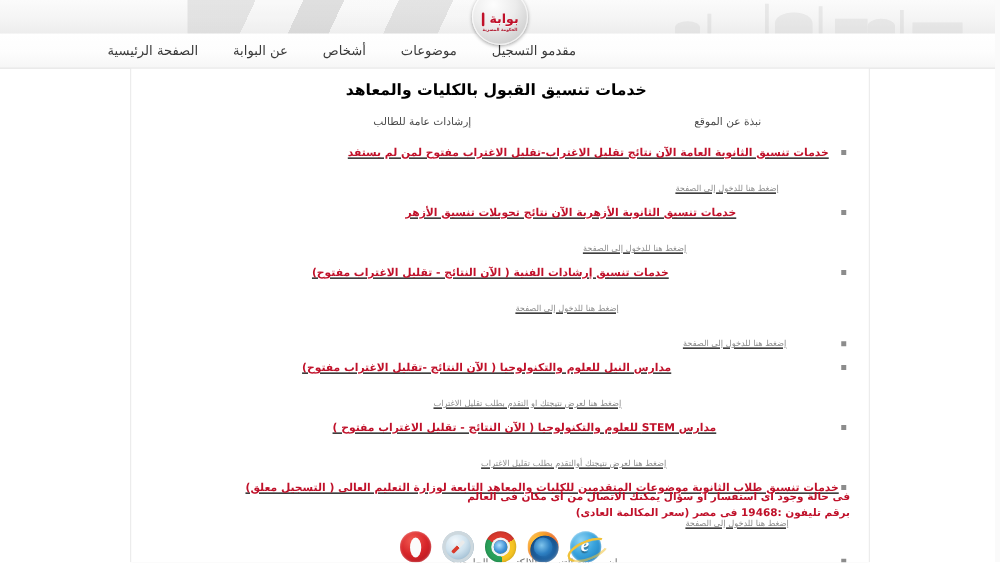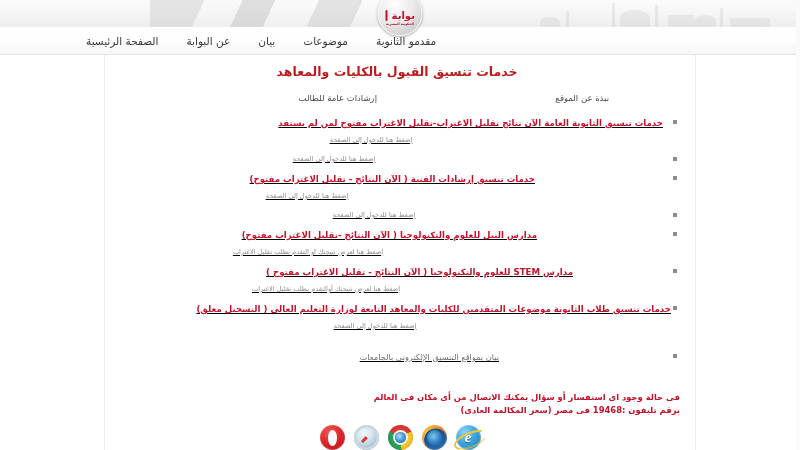--- a/index.html
+++ b/index.html
@@ -47,35 +47,35 @@
     border-bottom:1px solid #e3e3e3;
     display:flex;flex-direction:row;justify-content:flex-end;align-items:center;
     padding-left:72px;padding-right:14px;box-sizing:border-box;gap:0;}
   .nav-item{color:#3a3a3a;font-size:10.5px;padding:0 14px;white-space:nowrap;cursor:pointer;}
 
   
   .card{position:absolute;left:105px;top:55px;width:590px;height:395px;
     background:#fff;box-shadow:-1px 0 0 #ececec, 1px 0 0 #ececec;box-sizing:border-box;}
 
   .page-title{position:absolute;right:24px;top:9px;left:18px;text-align:center;
-    color:#b91c1c;font-size:12.5px;font-weight:bold;}
+    color:#000000;font-size:12.5px;font-weight:bold;}
 
   .sublinks{position:absolute;top:38px;right:18px;left:18px;height:16px;}
   .sublink{position:absolute;font-size:8.5px;color:#4a4a4a;cursor:pointer;white-space:nowrap;}
   .sublink.right{right:68px;}
   .sublink.left{right:300px;}
 
   
   .svc-list{position:absolute;top:62px;right:10px;left:14px;}
   .svc{position:relative;margin-bottom:8px;padding-right:22px;text-decoration:underline;}
   .bullet{position:absolute;right:8px;top:3px;width:4px;height:4px;background:#8c8c8c;}
   .svc-title{font-size:8.6px;font-weight:bold;color:#c0112a;line-height:12px;
     display:block;cursor:pointer;white-space:nowrap;direction:rtl;}
-  .svc-sub{display:block;font-size:6.6px;color:#8a8a8a;line-height:11px;margin-top:6px;
-    text-align:center;padding-right:40px;white-space:nowrap;}
+  .svc-sub{display:block;font-size:6.6px;color:#8a8a8a;line-height:11px;margin-top:17px;
+    text-align:right;padding-right:40px;white-space:nowrap;}
   .svc.grey .svc-title{color:#6e6e6e;font-weight:normal;font-size:8.2px;}
   .svc.grey{margin-top:19px;}
 
   
   .ind1{padding-right:22px;}
   .ind2{padding-right:96px;}
   .ind3{padding-right:150px;}
   .ind4{padding-right:16px;}
   .ind5{padding-right:112px;}
   .ind6{padding-right:148px;}
@@ -167,23 +167,23 @@
 
   <div class="logo">
     <div class="logo-top">
       <span class="logo-ar">بوابة</span>
       <span class="logo-bar"></span>
     </div>
     <div class="logo-sub">الحكومة المصرية</div>
   </div>
 
   <div class="nav">
-    <div class="nav-item">مقدمو الثانوية</div>
+    <div class="nav-item">مقدمو التسجيل</div>
     <div class="nav-item">موضوعات</div>
-    <div class="nav-item">بيان</div>
+    <div class="nav-item">أشخاص</div>
     <div class="nav-item">عن البوابة</div>
     <div class="nav-item">الصفحة الرئيسية</div>
   </div>
 
   <div class="card">
 
     <div class="page-title">خدمات تنسيق القبول بالكليات والمعاهد</div>
 
     <div class="sublinks">
       <span class="sublink right">نبذة عن الموقع</span>
@@ -193,20 +193,21 @@
     <div class="svc-list">
 
       <div class="svc ind1">
         <span class="bullet"></span>
         <span class="svc-title">خدمات تنسيق الثانوية العامة  الآن نتائج تقليل الاغتراب-تقليل الاغتراب مفتوح لمن لم يستفد</span>
         <span class="svc-sub">إضغط هنا للدخول إلى الصفحة</span>
       </div>
 
       <div class="svc ind2">
         <span class="bullet"></span>
+        <span class="svc-title">خدمات تنسيق الثانوية الأزهرية   الآن نتائج تحويلات تنسيق الأزهر</span>
         <span class="svc-sub">إضغط هنا للدخول إلى الصفحة</span>
       </div>
 
       <div class="svc ind3">
         <span class="bullet"></span>
         <span class="svc-title">خدمات تنسيق إرشادات الفنية  ( الآن النتائج - تقليل الاغتراب مفتوح)</span>
         <span class="svc-sub">إضغط هنا للدخول إلى الصفحة</span>
       </div>
 
       <div class="svc ind4">

